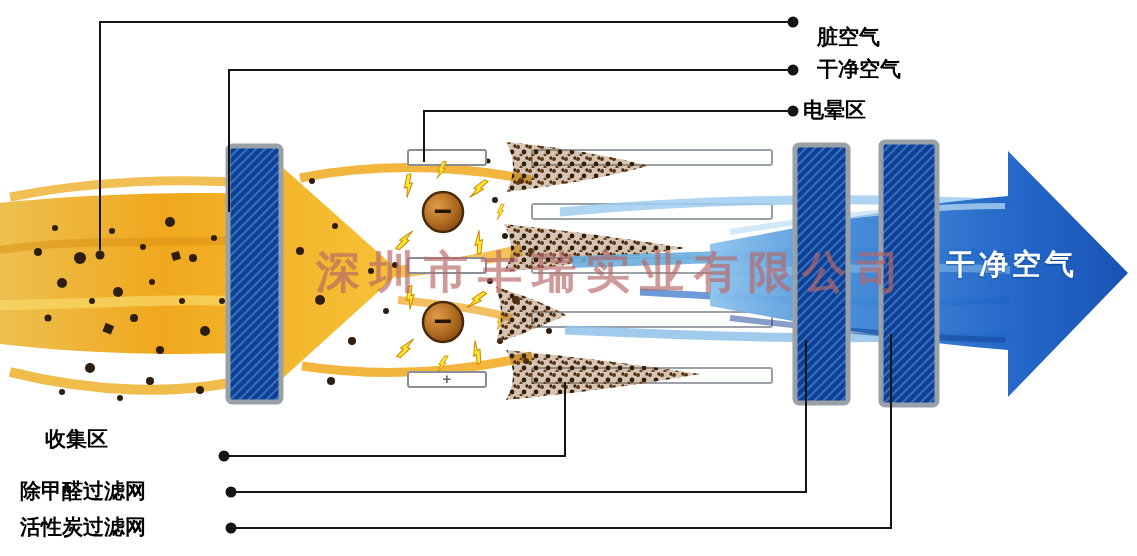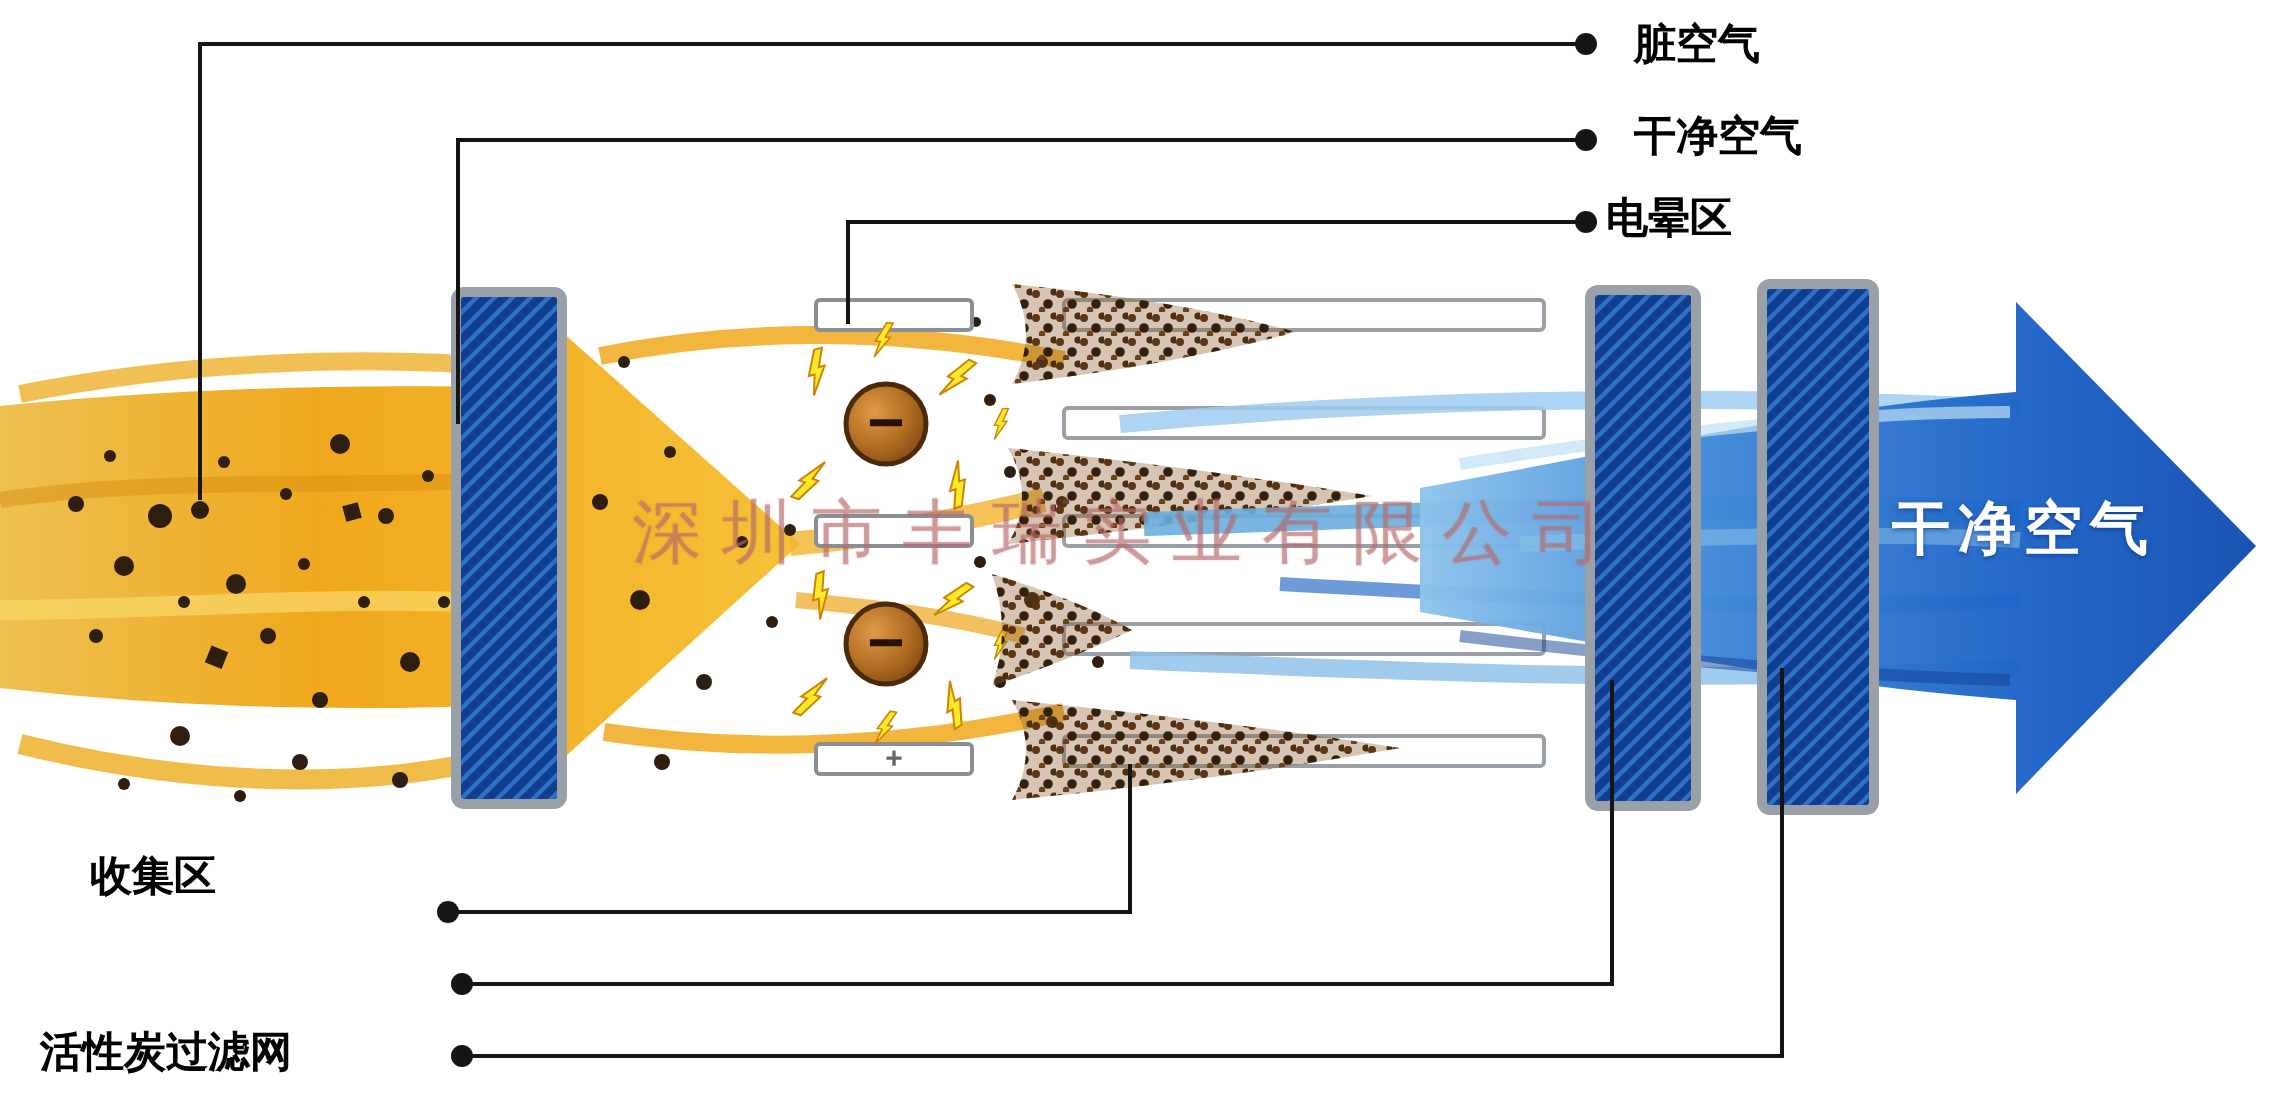--- a/index.html
+++ b/index.html
@@ -1,21 +1,21 @@
 <!DOCTYPE html>
 <html><head>
 <meta charset="utf-8">
 <style>
   html,body{margin:0;padding:0;background:#fff;}
   .stage{position:relative;width:1137px;height:556px;background:#ffffff;overflow:hidden;
          font-family:"Liberation Sans",sans-serif;}
   .stage svg{position:absolute;left:0;top:0;}
   svg text{font-family:"Liberation Sans",sans-serif;}
   .lbl{position:absolute;font-size:21px;font-weight:700;color:#000;white-space:nowrap;line-height:1.1;}
-  .watermark{position:absolute;left:316px;top:243px;font-size:35px;font-weight:400;
+  .watermark{position:absolute;left:316px;top:243px;font-size:44px;font-weight:700;
              letter-spacing:10px;color:rgba(175,115,115,0.5);white-space:nowrap;
              text-shadow:0 0 1px rgba(200,70,70,0.35);}
   .clean-air{position:absolute;left:946px;top:245px;font-size:29px;font-weight:700;color:#ffffff;
              letter-spacing:4px;white-space:nowrap;text-shadow:0 1px 2px rgba(0,40,100,0.5);}
 </style>
 </head>
 <body>
 
 <div class="stage">
 
@@ -199,20 +199,21 @@
       <circle cx="793" cy="111" r="5.5"></circle>
       <circle cx="224" cy="456" r="5.5"></circle>
       <circle cx="231" cy="492" r="5.5"></circle>
       <circle cx="231" cy="528" r="5.5"></circle>
     </g>
   </g>
 </svg>
 
   <div class="watermark">深圳市丰瑞实业有限公司</div>
 
-  <div class="lbl" style="left:817px;top:11px">脏空气</div>
+  <div class="lbl" style="left:817px;top:25px">脏空气</div>
   <div class="lbl" style="left:817px;top:57px">干净空气</div>
   <div class="lbl" style="left:803px;top:98px">电晕区</div>
   <div class="lbl" style="left:45px;top:427px">收集区</div>
+  <div class="lbl" style="left:20px;top:479px">除甲醛过滤网</div>
   <div class="lbl" style="left:20px;top:515px">活性炭过滤网</div>
   <div class="clean-air">干净空气</div>
 
 </div>
 
 </body></html>

